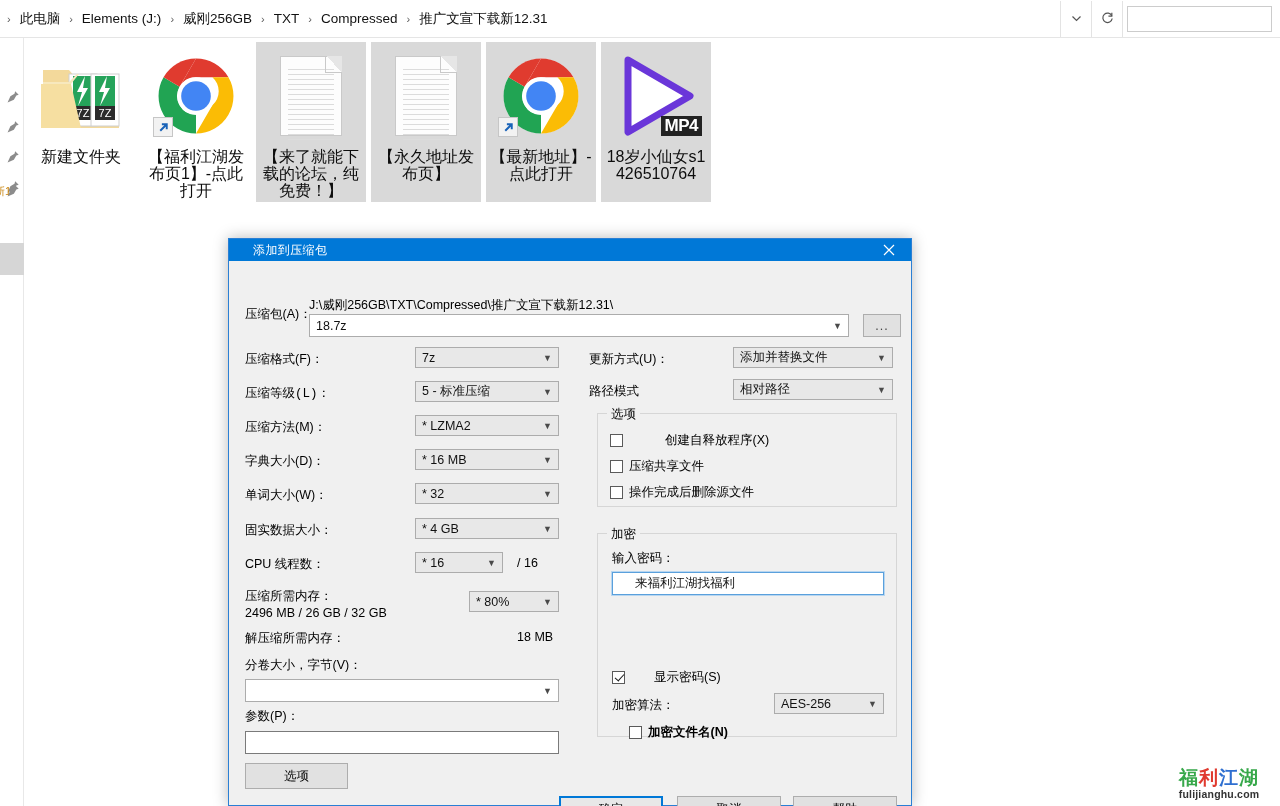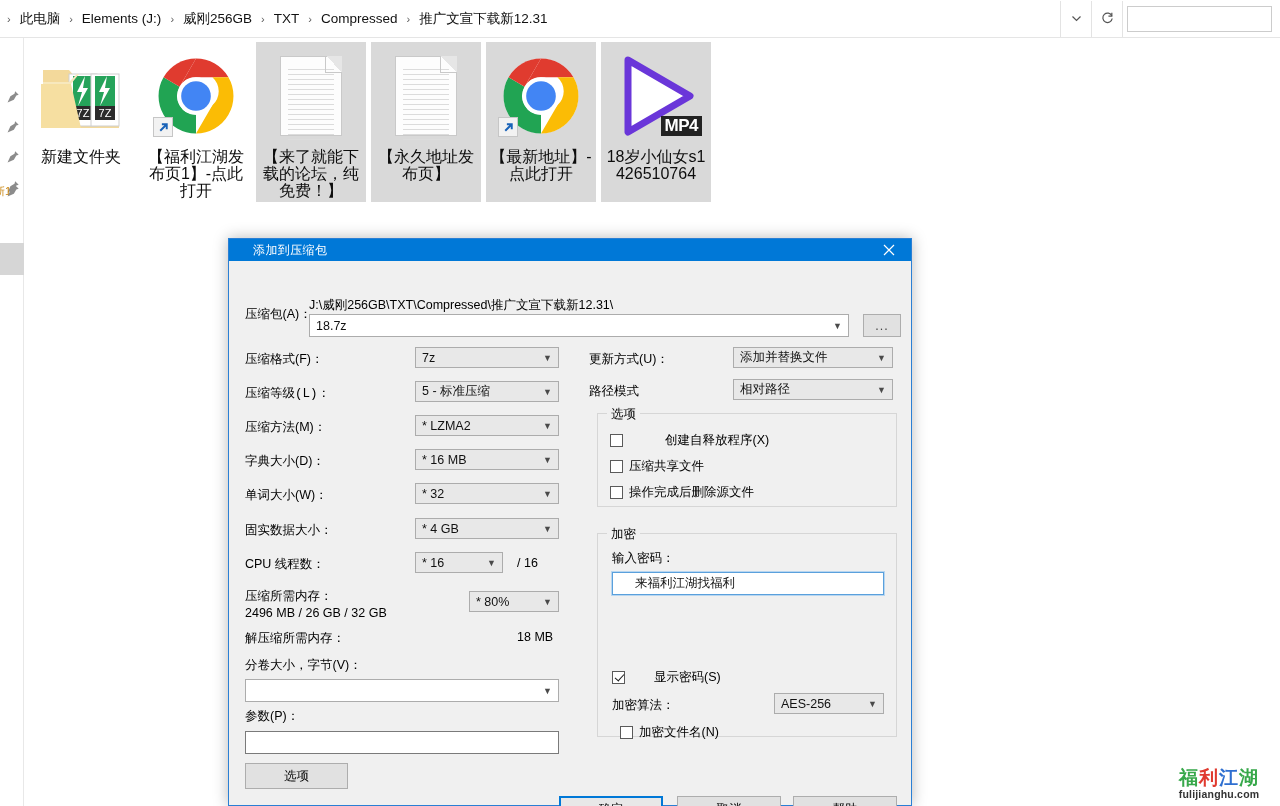--- a/index.html
+++ b/index.html
@@ -504,21 +504,21 @@
       </div>
       <div class="cbrow" style="left:14px; top:135px;gap:23px;">
         <span class="cbox checked"></span>
         <span>显示密码(S)</span>
       </div>
       <span class="lbl" style="left:14px; top:163px;">加密算法：</span>
       <div class="combo" style="left:176px; top:159px; width:110px;">
         <span>AES-256</span>
         <span class="arrow">▼</span>
       </div>
-      <div class="cbrow" style="left:22px; top:190px;">
+      <div class="cbrow" style="left:31px; top:190px;font-weight:bold;">
         <span class="cbox"></span>
         <span>加密文件名(N)</span>
       </div>
     </div>
 
     <div class="btn" style="left:16px; top:502px; width:103px; height:26px;">选项</div>
     <div class="btn default" style="left:330px; top:535px; width:104px; height:26px;">确定</div>
     <div class="btn" style="left:448px; top:535px; width:104px; height:26px;">取消</div>
     <div class="btn" style="left:564px; top:535px; width:104px; height:26px;">帮助</div>
 

